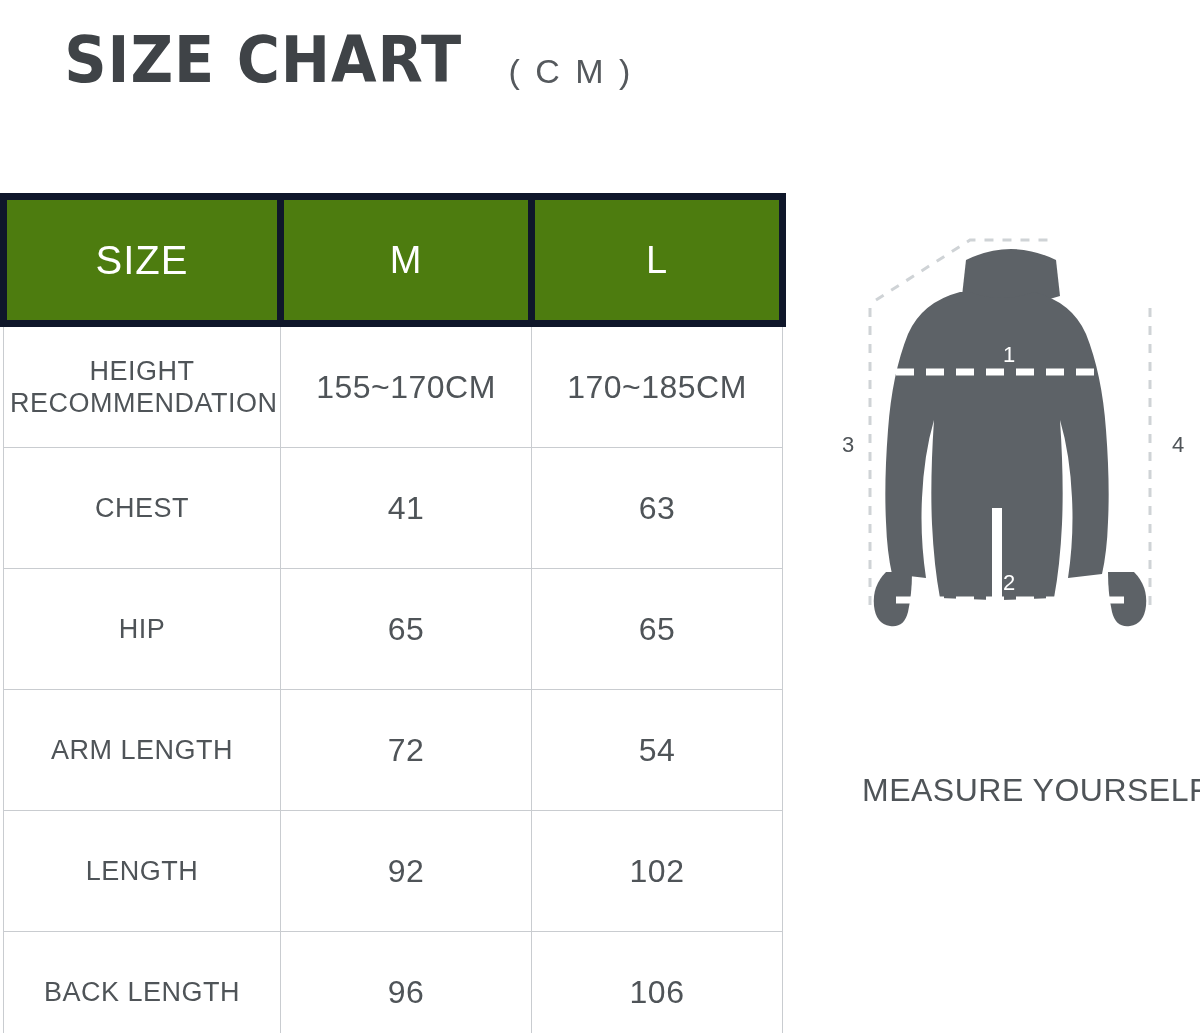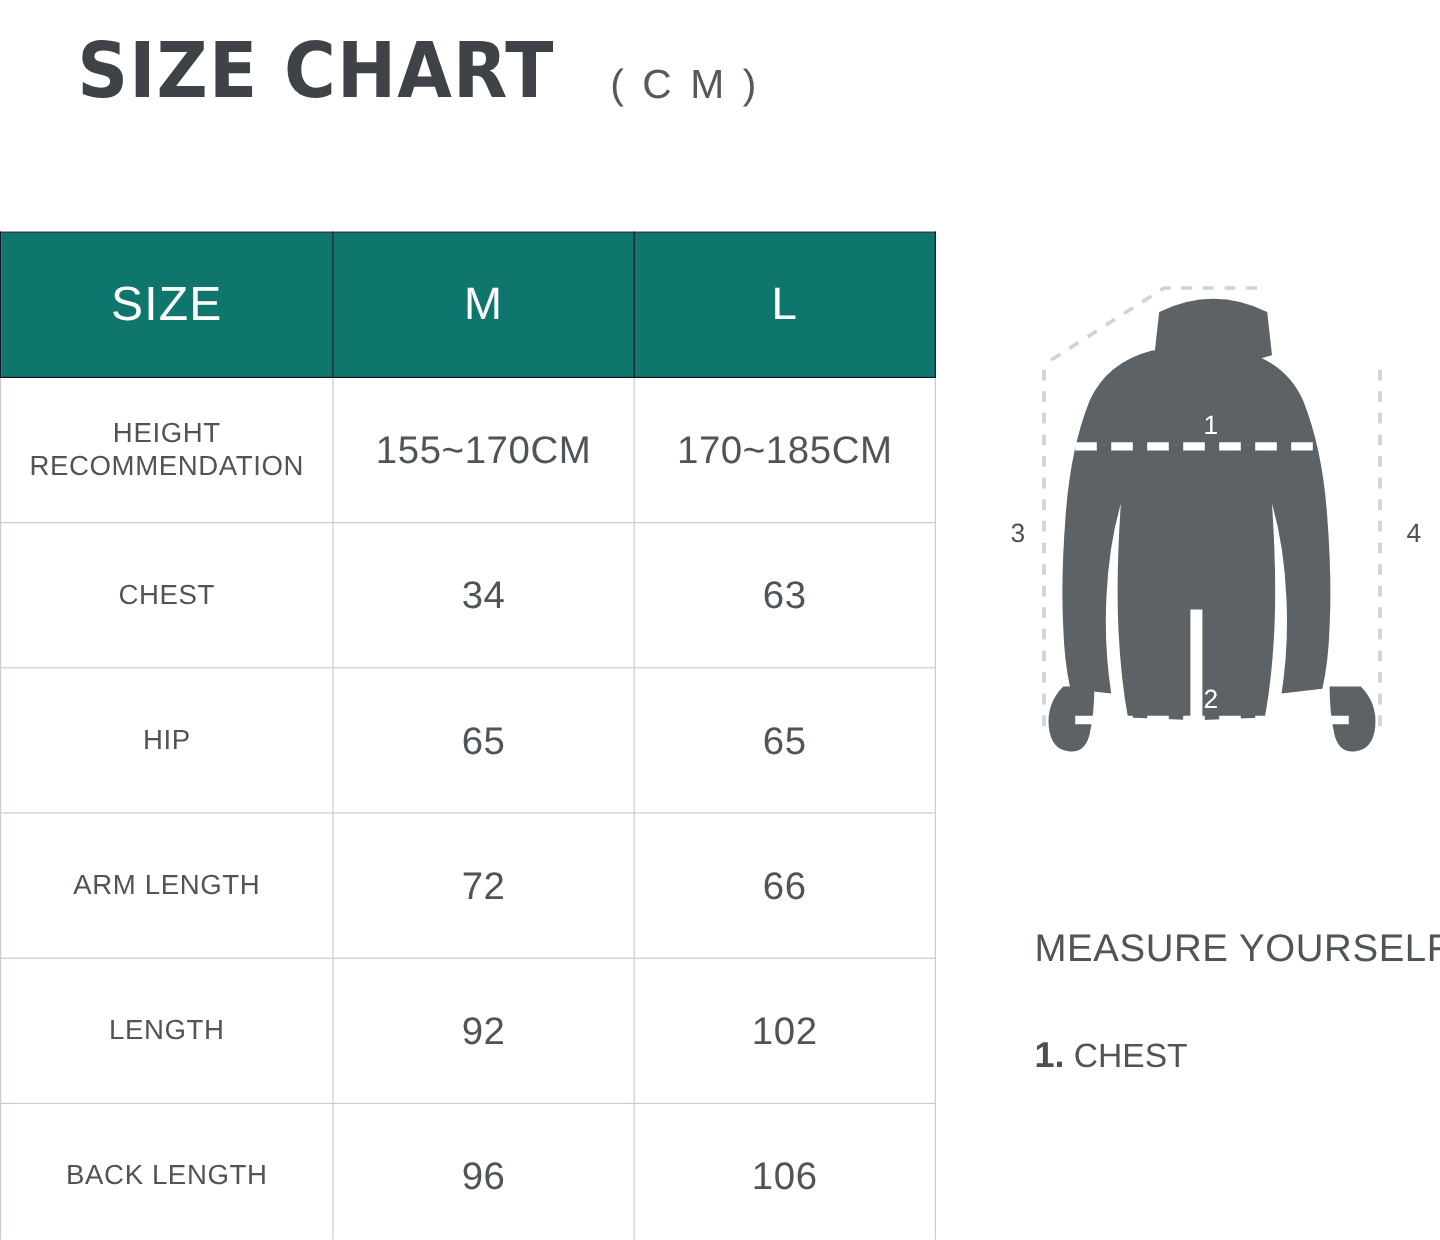--- a/index.html
+++ b/index.html
@@ -56,38 +56,38 @@
     border-collapse: collapse;
     table-layout: fixed;
   }
   .size-table th, .size-table td {
     border: 1px solid #c9ccd0;
     text-align: center;
     vertical-align: middle;
     font-weight: normal;
   }
   .size-table thead th {
-    background: #0f766e;
+    background: #4d7c0f;
     color: #ffffff;
-    border: 1px solid #0f172a;
+    border: 7px solid #0f172a;
     height: 118px;
     font-size: 38px;
     letter-spacing: 1px;
   }
   .size-table thead th.hdr-size {
     font-size: 40px;
   }
   .size-table tbody td {
     height: 118px;
     font-size: 32px;
     color: #4f5458;
     letter-spacing: 0.5px;
   }
   .size-table tbody td.label {
-    font-size: 23px;
+    font-size: 27px;
     line-height: 1.2;
     padding: 0 6px;
   }
   .size-table col.c1 { width: 277px; }
   .size-table col.c2 { width: 251px; }
   .size-table col.c3 { width: 251px; }
 
   
   .figure-panel {
     position: absolute;
@@ -155,32 +155,32 @@
     <tr>
       <td class="label">
         <div>HEIGHT</div>
         <div>RECOMMENDATION</div>
       </td>
       <td>155~170CM</td>
       <td>170~185CM</td>
     </tr>
     <tr>
       <td class="label">CHEST</td>
-      <td>34</td>
+      <td>41</td>
       <td>63</td>
     </tr>
     <tr>
       <td class="label">HIP</td>
       <td>65</td>
       <td>65</td>
     </tr>
     <tr>
       <td class="label">ARM LENGTH</td>
       <td>72</td>
-      <td>66</td>
+      <td>54</td>
     </tr>
     <tr>
       <td class="label">LENGTH</td>
       <td>92</td>
       <td>102</td>
     </tr>
     <tr>
       <td class="label">BACK LENGTH</td>
       <td>96</td>
       <td>106</td>
@@ -238,16 +238,13 @@
 
   <div style="position:absolute;left:183px;top:142px;font-size:22px;color:#ffffff;">1</div>
   <div style="position:absolute;left:183px;top:370px;font-size:22px;color:#ffffff;">2</div>
   <div style="position:absolute;left:22px;top:232px;font-size:22px;color:#4f5458;">3</div>
   <div style="position:absolute;left:352px;top:232px;font-size:22px;color:#4f5458;">4</div>
 </div>
 
 <div class="measure-heading">MEASURE YOURSELF</div>
 
 <div class="legend">
-  <div class="legend-item">
-    <span class="legend-num">1.</span><span> CHEST</span>
-  </div>
 </div>
 
 </body></html>

